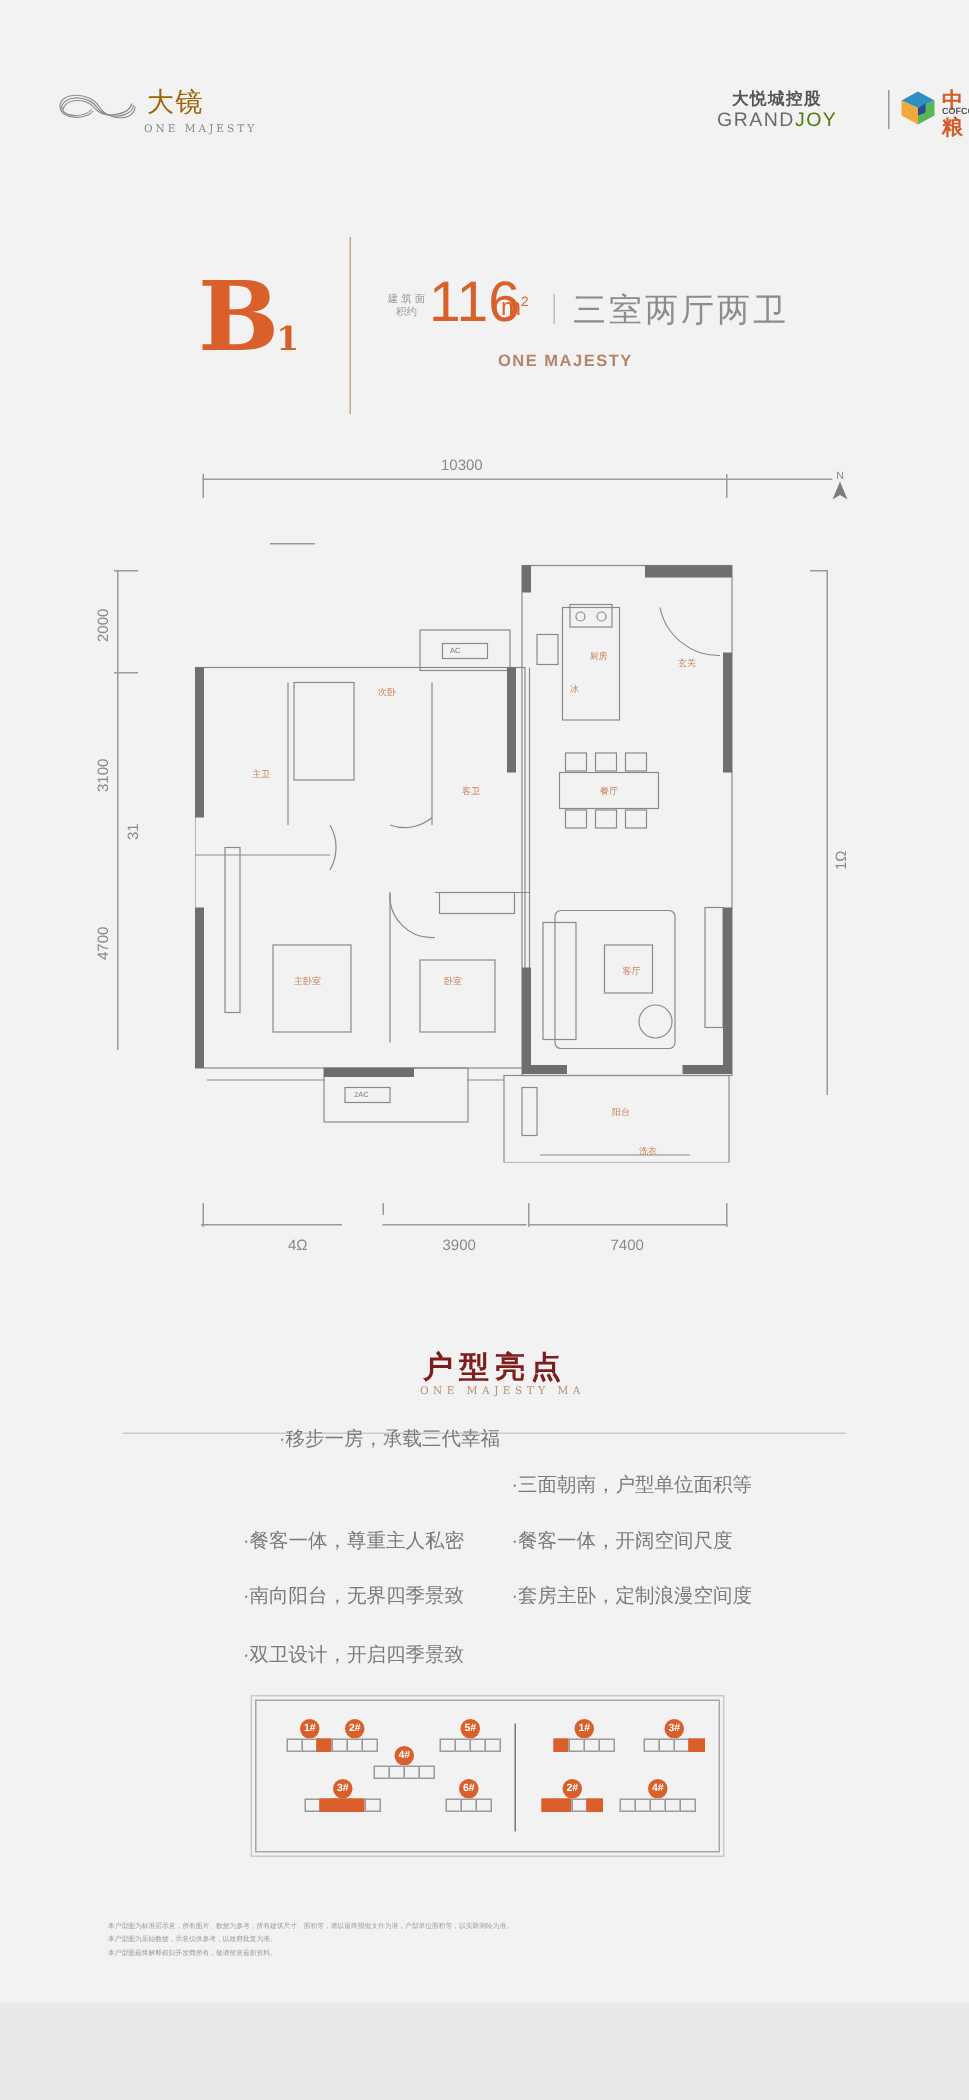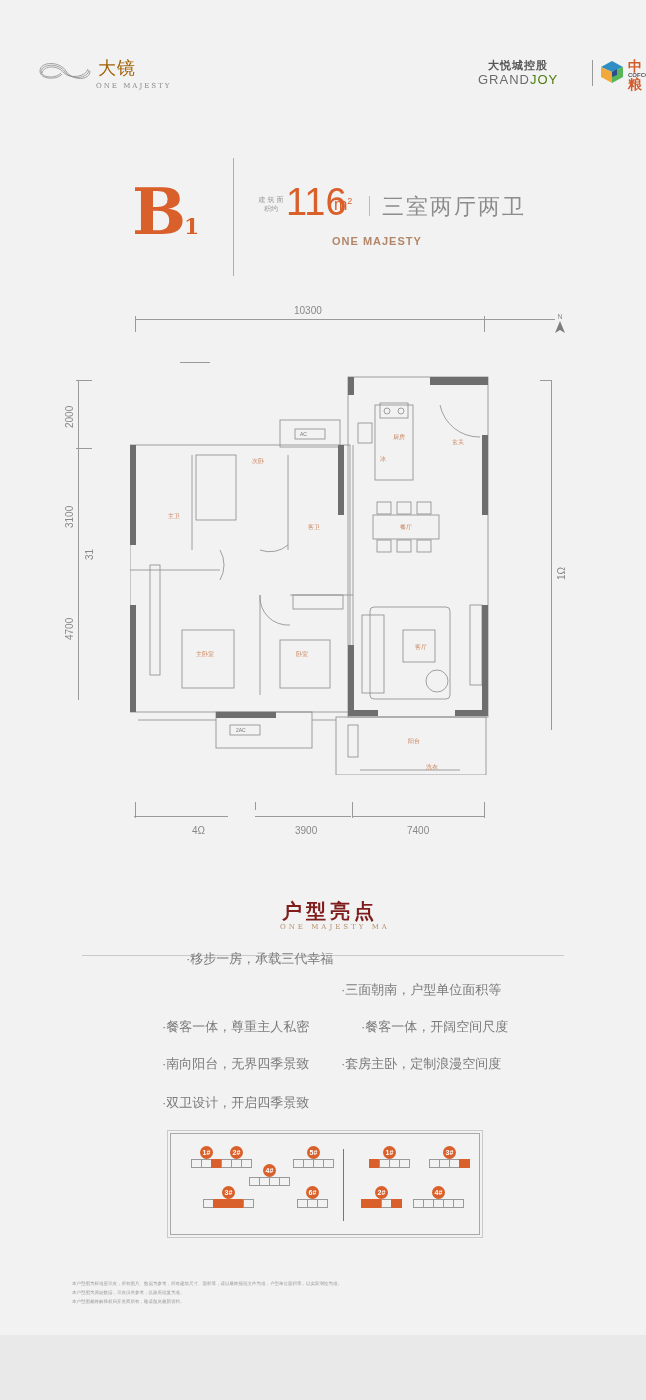--- a/index.html
+++ b/index.html
@@ -216,21 +216,21 @@
   <span class="abs" style="left:106px;top:352px;font-size:5px;color:#777;">2AC</span>
 </div>
 
 <div class="abs hl-title">户型亮点</div>
 <div class="abs hl-sub">ONE MAJESTY MA</div>
 <div class="abs hl-rule"></div>
 
 <div class="abs hl-item" style="left:162px;top:950px;margin-left:24px;">·移步一房，承载三代幸福</div>
 <div class="abs hl-item" style="left:341px;top:981px;">·三面朝南，户型单位面积等</div>
 <div class="abs hl-item" style="left:162px;top:1018px;">·餐客一体，尊重主人私密</div>
-<div class="abs hl-item" style="left:361px;top:1018px;">·餐客一体，开阔空间尺度</div>
+<div class="abs hl-item" style="left:341px;top:1018px;">·餐客一体，开阔空间尺度</div>
 <div class="abs hl-item" style="left:162px;top:1055px;">·南向阳台，无界四季景致</div>
 <div class="abs hl-item" style="left:341px;top:1055px;">·套房主卧，定制浪漫空间度</div>
 <div class="abs hl-item" style="left:162px;top:1094px;">·双卫设计，开启四季景致</div>
 
 <div class="abs site-box">
   <div class="abs site-div"></div>
   <div id="site-plan-buildings">
       <div class="bld" style="left: 20px; top: 12px;">
         <div class="tag" style="left: 9px; top: 0px;">1#</div>
         <div class="units" style="left: 0px; top: 13px;">

